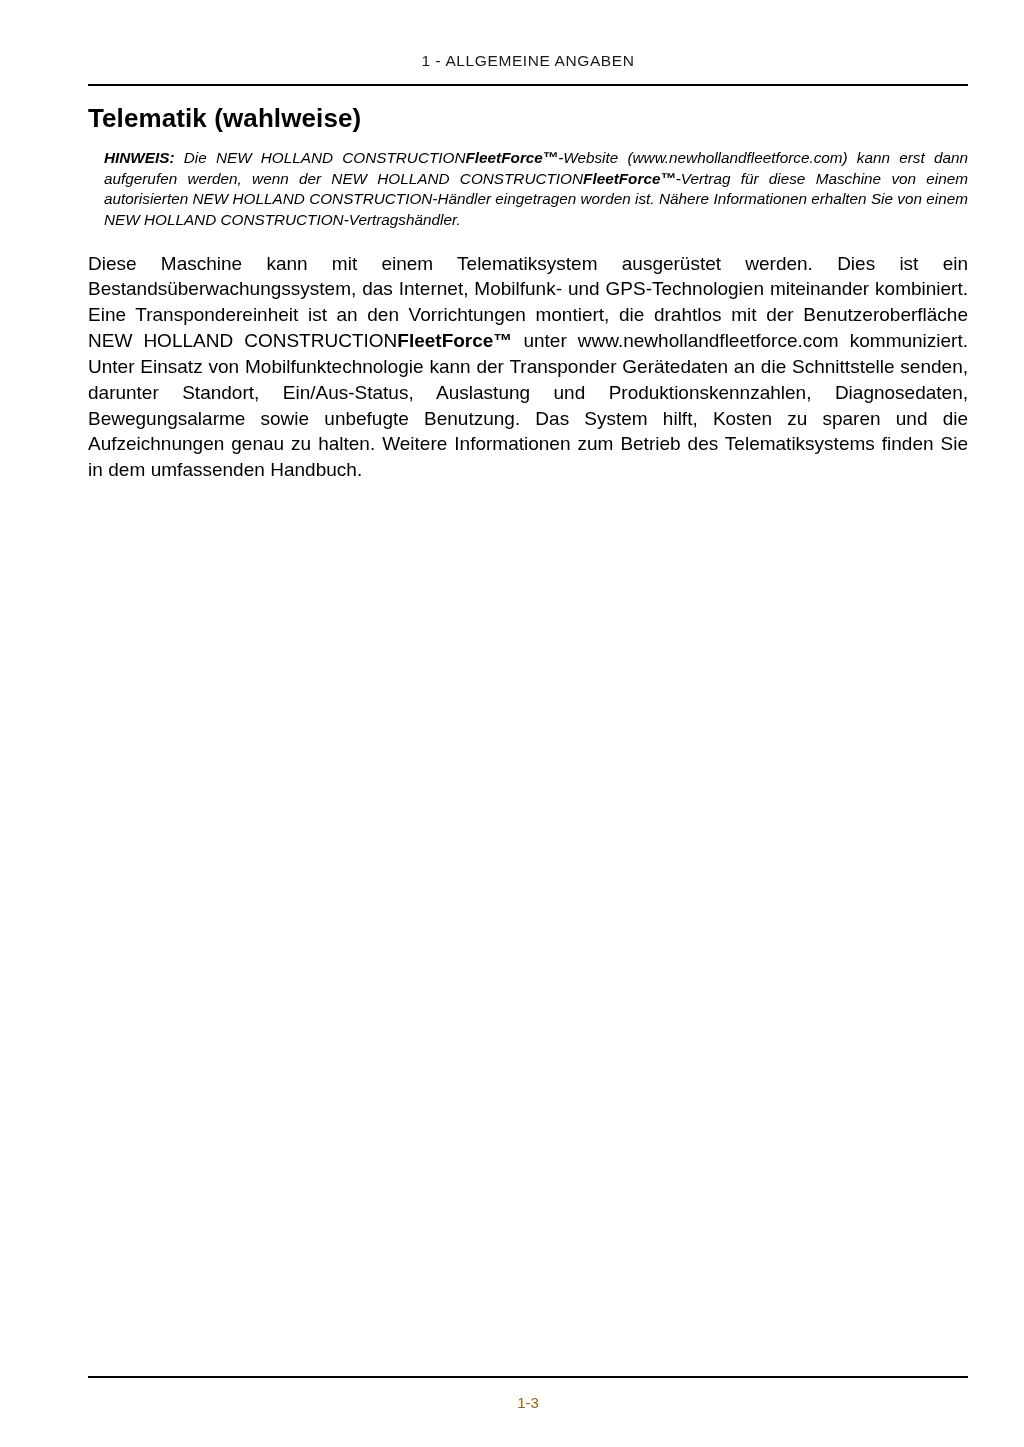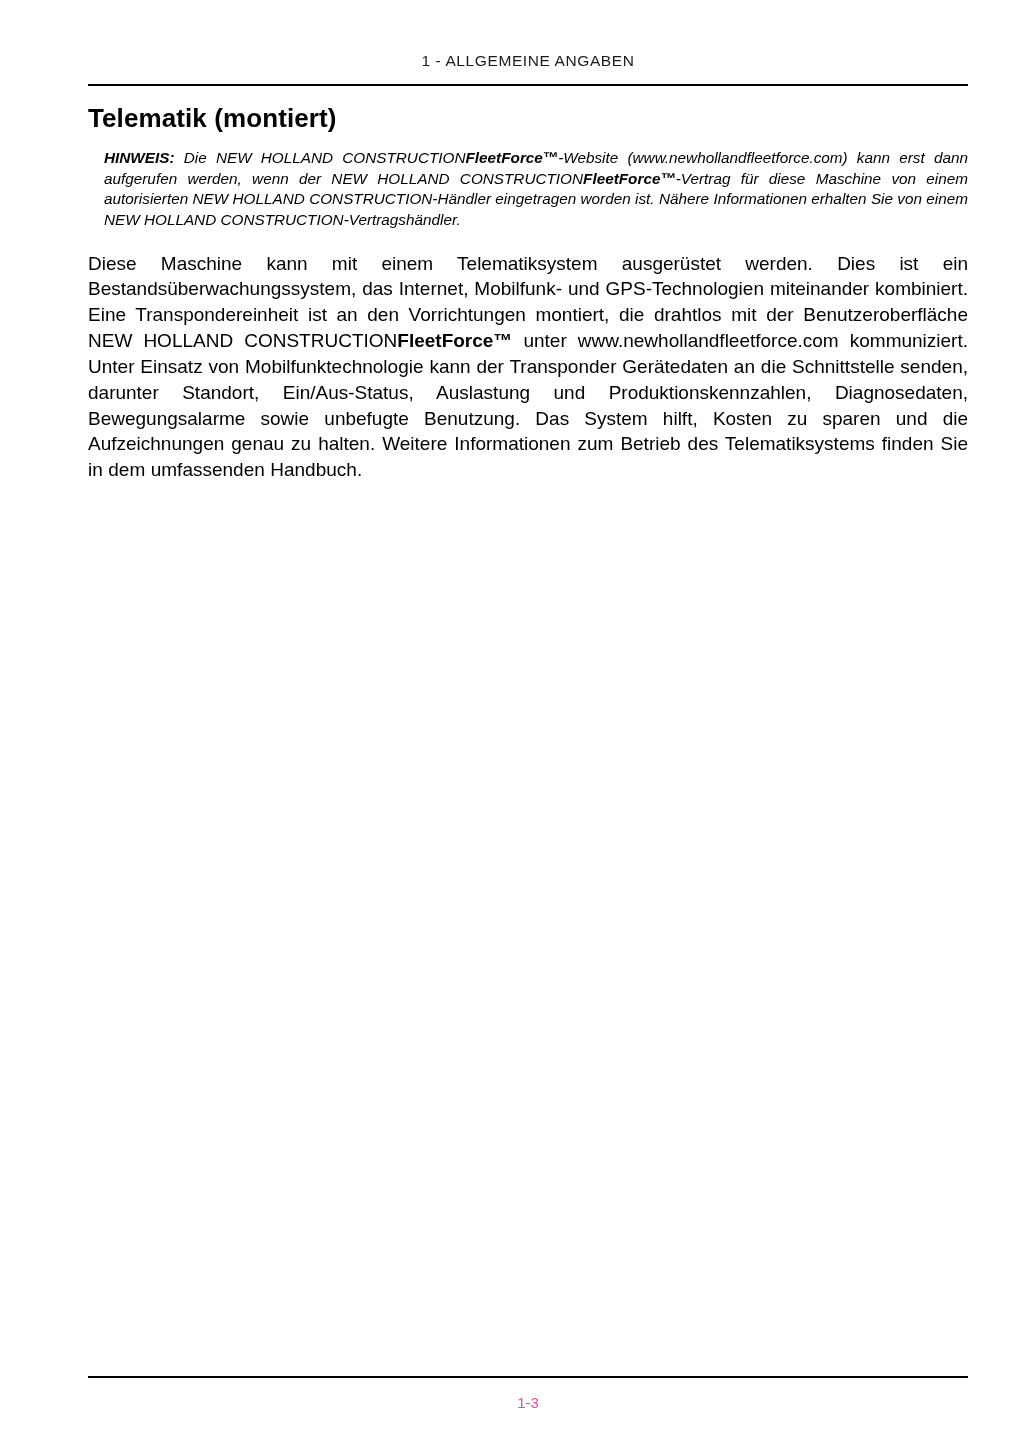--- a/index.html
+++ b/index.html
@@ -79,34 +79,34 @@
     height: 2px;
     background: #000000;
   }
   .footer {
     position: absolute;
     bottom: 36px;
     left: 88px;
     width: 880px;
     text-align: center;
     font-size: 15px;
-    color: #ec4899;
+    color: #a16207;
   }
 </style>
 </head>
 <body>
 
 <div class="page">
 
   <div class="header">1 - ALLGEMEINE ANGABEN</div>
   <div class="header-rule"></div>
 
   <div class="content">
 
-    <h1 class="title">Telematik (montiert)</h1>
+    <h1 class="title">Telematik (wahlweise)</h1>
 
     <div class="note">
       <span class="lead">HINWEIS:</span><span> Die NEW HOLLAND CONSTRUCTION</span><b>FleetForce™</b><span>-Website (www.newhollandfleetforce.com) kann erst dann aufgerufen werden, wenn der NEW HOLLAND CONSTRUCTION</span><b>FleetForce™</b><span>-Vertrag für diese Maschine von einem autorisierten NEW HOLLAND CONSTRUCTION-Händler eingetragen worden ist. Nähere Informationen erhalten Sie von einem NEW HOLLAND CONSTRUCTION-Vertragshändler.</span>
     </div>
 
     <p class="body">
       <span>Diese Maschine kann mit einem Telematiksystem ausgerüstet werden. Dies ist ein Bestandsüberwachungssystem, das Internet, Mobilfunk- und GPS-Technologien miteinander kombiniert. Eine Transpondereinheit ist an den Vorrichtungen montiert, die drahtlos mit der Benutzeroberfläche NEW HOLLAND CONSTRUCTION</span><b>FleetForce™</b><span> unter www.newhollandfleetforce.com kommuniziert. Unter Einsatz von Mobilfunktechnologie kann der Transponder Gerätedaten an die Schnittstelle senden, darunter Standort, Ein/Aus-Status, Auslastung und Produktionskennzahlen, Diagnosedaten, Bewegungsalarme sowie unbefugte Benutzung. Das System hilft, Kosten zu sparen und die Aufzeichnungen genau zu halten. Weitere Informationen zum Betrieb des Telematiksystems finden Sie in dem umfassenden Handbuch.</span>
     </p>
 
   </div>

